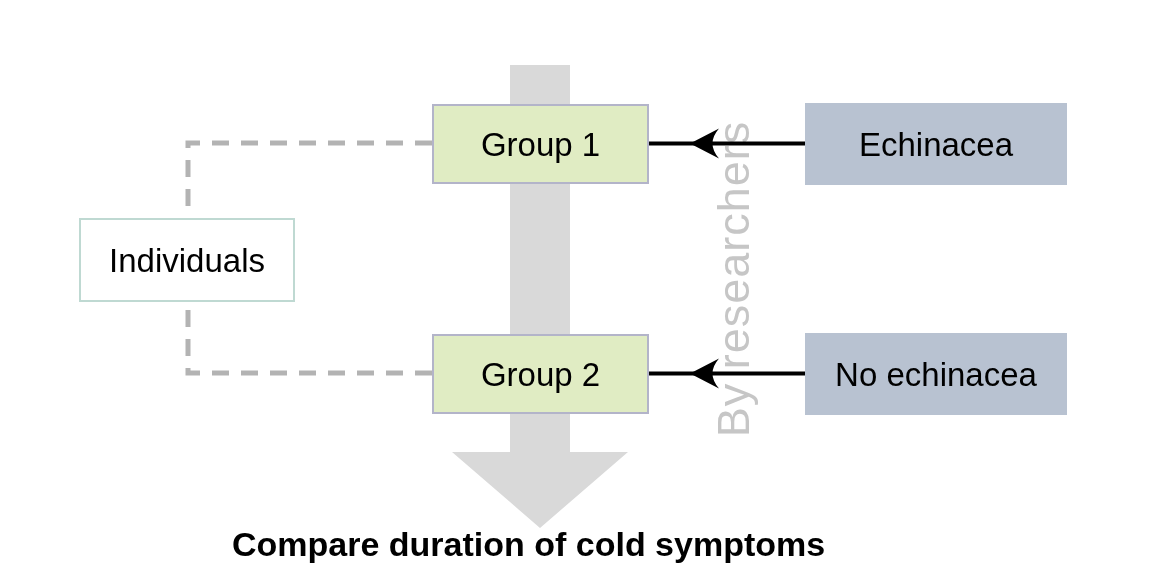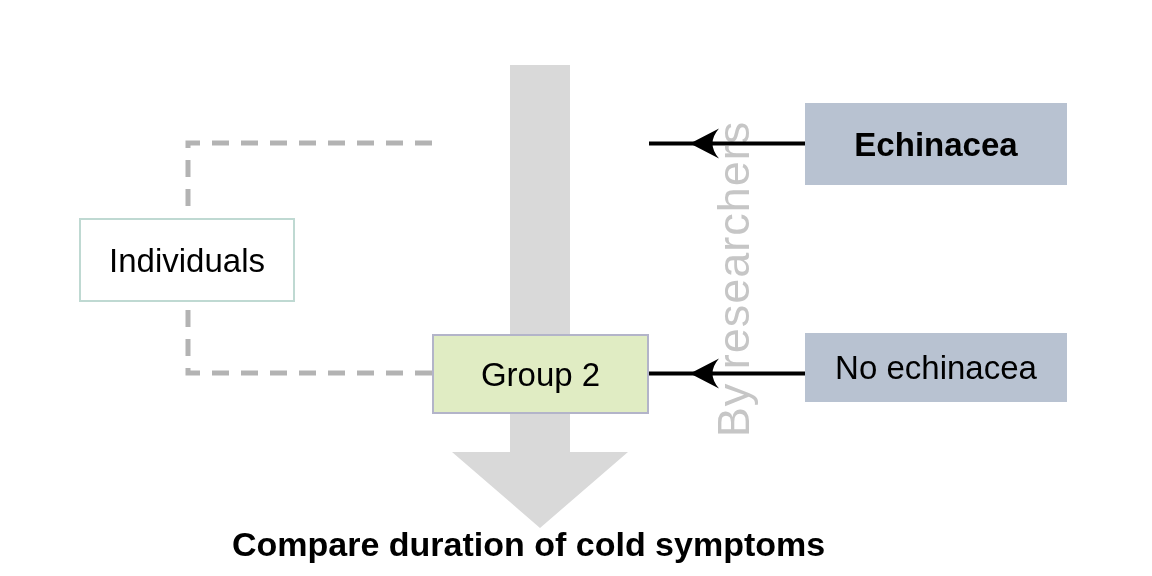--- a/index.html
+++ b/index.html
@@ -39,22 +39,22 @@
     background: var(--group-fill, #e0ecc3);
     border: 2px solid var(--group-border, #b3b4c9);
   }
   .box-group1 { left: 432px; top: 104px; }
   .box-group2 { left: 432px; top: 334px; }
   .box-treatment {
     width: 262px; height: 82px;
     background: var(--treatment-fill, #b8c2d1);
     border: none;
   }
-  .box-echinacea   { left: 805px; top: 103px; font-weight: bold; }
-  .box-noechinacea { left: 805px; top: 333px; height: 69px; }
+  .box-echinacea   { left: 805px; top: 103px; }
+  .box-noechinacea { left: 805px; top: 333px; height: 82px; }
   .caption {
     position: absolute;
     left: 232px; top: 524px; width: 601px;
     font-size: 34px;
     font-weight: bold;
     line-height: 40px;
     z-index: 2;
     white-space: nowrap;
   }
   .watermark-text {
@@ -80,20 +80,23 @@
     <path d="M649 143.5 H805" style="stroke: var(--assignment-arrow, #000); stroke-width: 4; fill: none;"></path>
     <path d="M690 143.5 L719 128.5 Q706 143.5 719 158.5 Z" style="fill: var(--assignment-arrow, #000);"></path>
     <path d="M649 373.5 H805" style="stroke: var(--assignment-arrow, #000); stroke-width: 4; fill: none;"></path>
     <path d="M690 373.5 L719 358.5 Q706 373.5 719 388.5 Z" style="fill: var(--assignment-arrow, #000);"></path>
   </svg>
 
   <div class="box box-individuals">
     <span>Individuals</span>
   </div>
 
+  <div class="box box-group box-group1">
+    <span>Group 1</span>
+  </div>
 
   <div class="box box-group box-group2">
     <span>Group 2</span>
   </div>
 
   <div class="box box-treatment box-echinacea">
     <span>Echinacea</span>
   </div>
 
   <div class="box box-treatment box-noechinacea">

